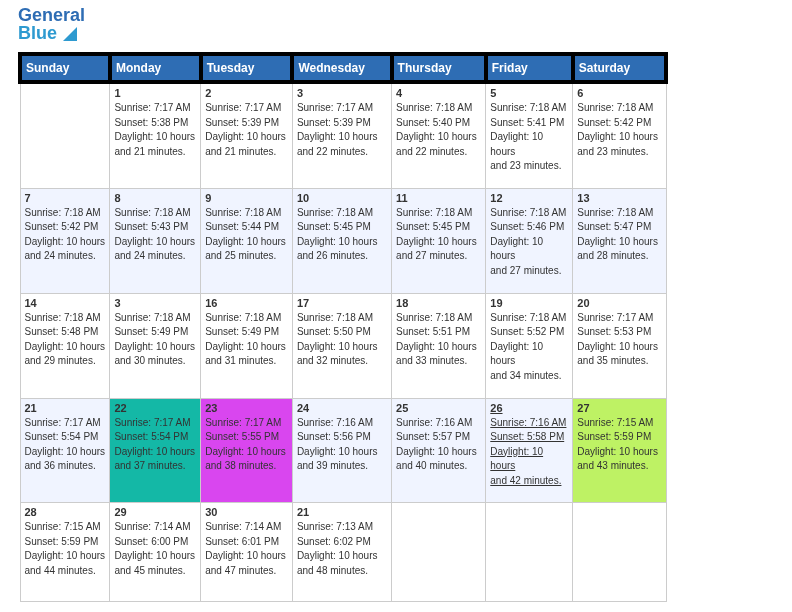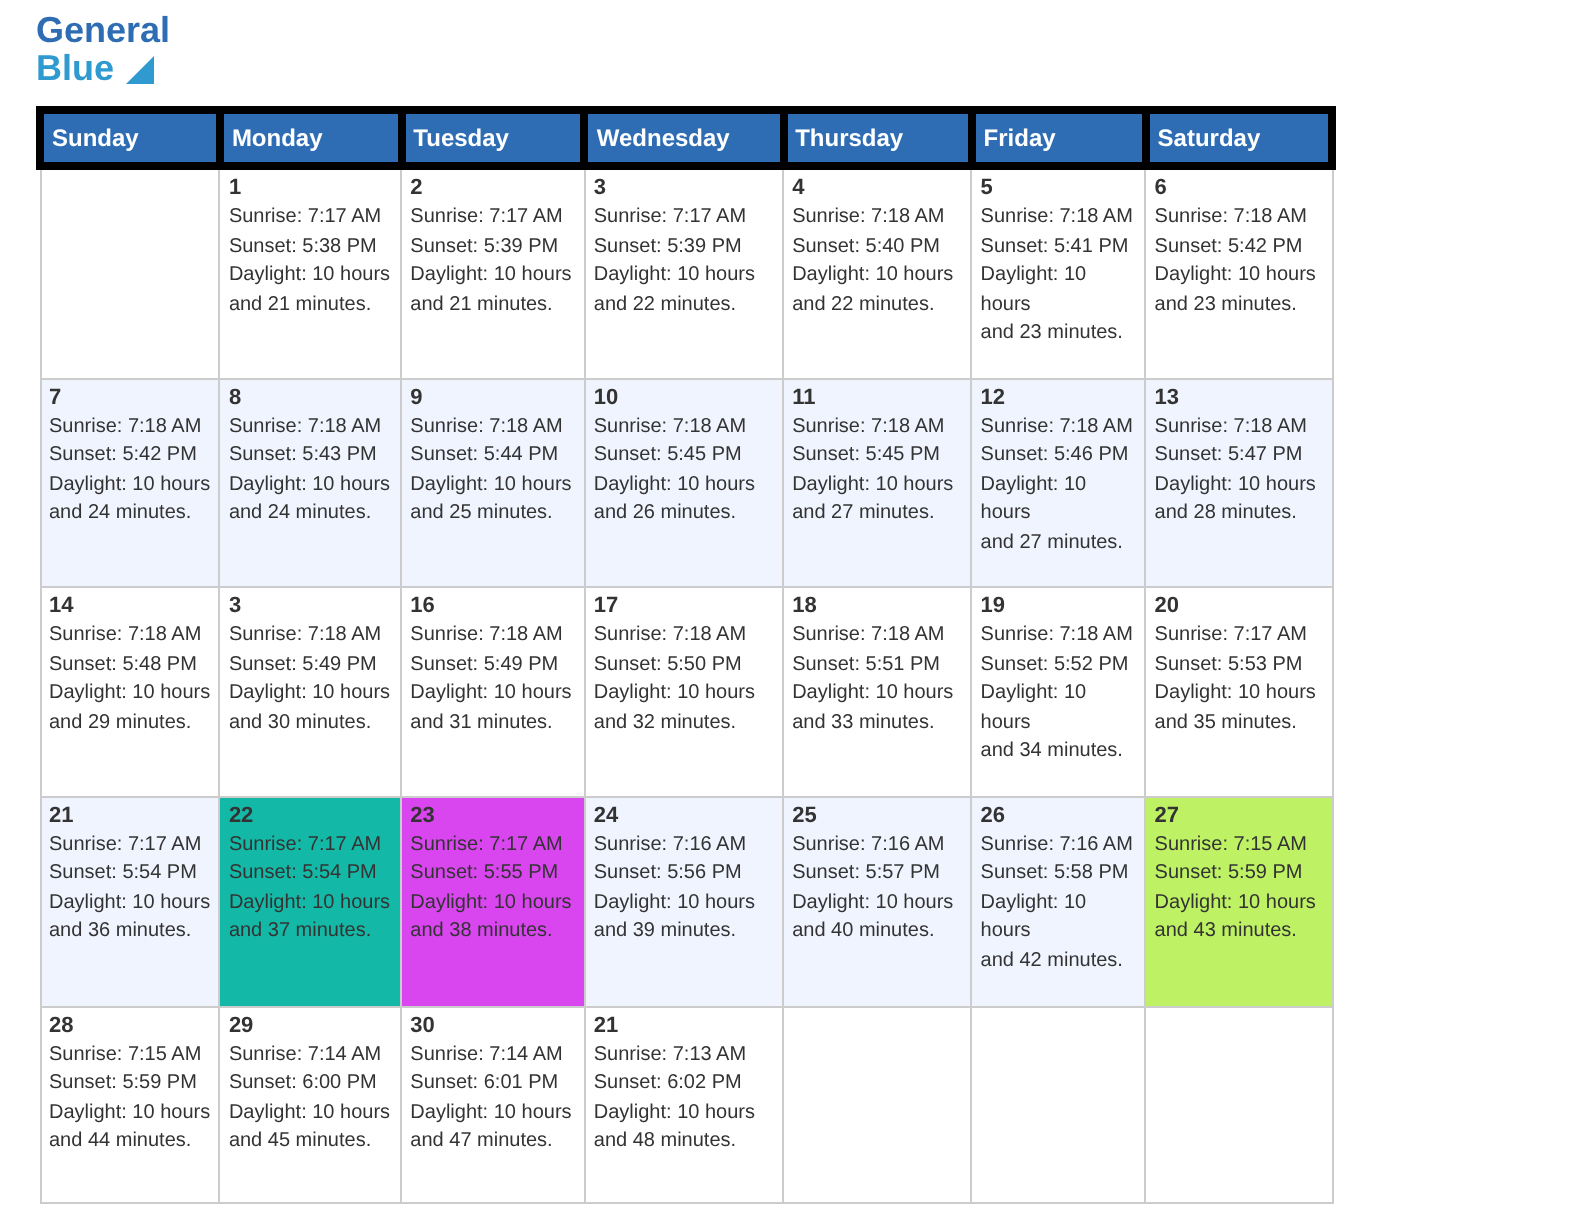--- a/index.html
+++ b/index.html
@@ -234,21 +234,21 @@
             <div class="day-info">Sunrise: 7:17 AM<br>Sunset: 5:55 PM<br>Daylight: 10 hours<br>and 38 minutes.</div>
           </td>
           <td style="background: rgb(240, 244, 255);">
             <span class="day-num">24</span>
             <div class="day-info">Sunrise: 7:16 AM<br>Sunset: 5:56 PM<br>Daylight: 10 hours<br>and 39 minutes.</div>
           </td>
           <td style="background: rgb(240, 244, 255);">
             <span class="day-num">25</span>
             <div class="day-info">Sunrise: 7:16 AM<br>Sunset: 5:57 PM<br>Daylight: 10 hours<br>and 40 minutes.</div>
           </td>
-          <td style="background: rgb(240, 244, 255);">
+          <td style="background: rgb(240, 244, 255); text-decoration: underline;">
             <span class="day-num">26</span>
             <div class="day-info">Sunrise: 7:16 AM<br>Sunset: 5:58 PM<br>Daylight: 10 hours<br>and 42 minutes.</div>
           </td>
           <td style="background: #bef264; margin-left: 15px;">
             <span class="day-num">27</span>
             <div class="day-info">Sunrise: 7:15 AM<br>Sunset: 5:59 PM<br>Daylight: 10 hours<br>and 43 minutes.</div>
           </td>
         </tr>
         <tr>
           <td style="background: rgb(255, 255, 255); margin-left: 18px;">

